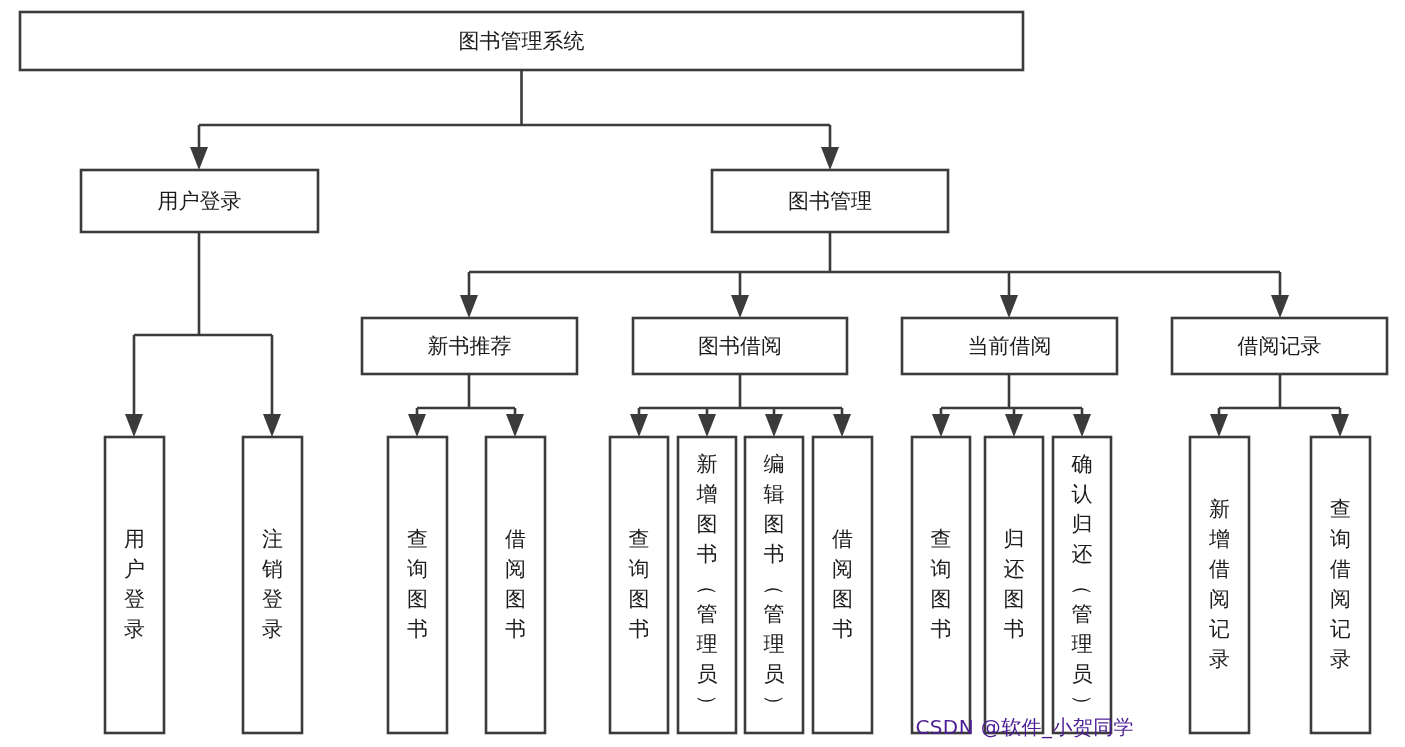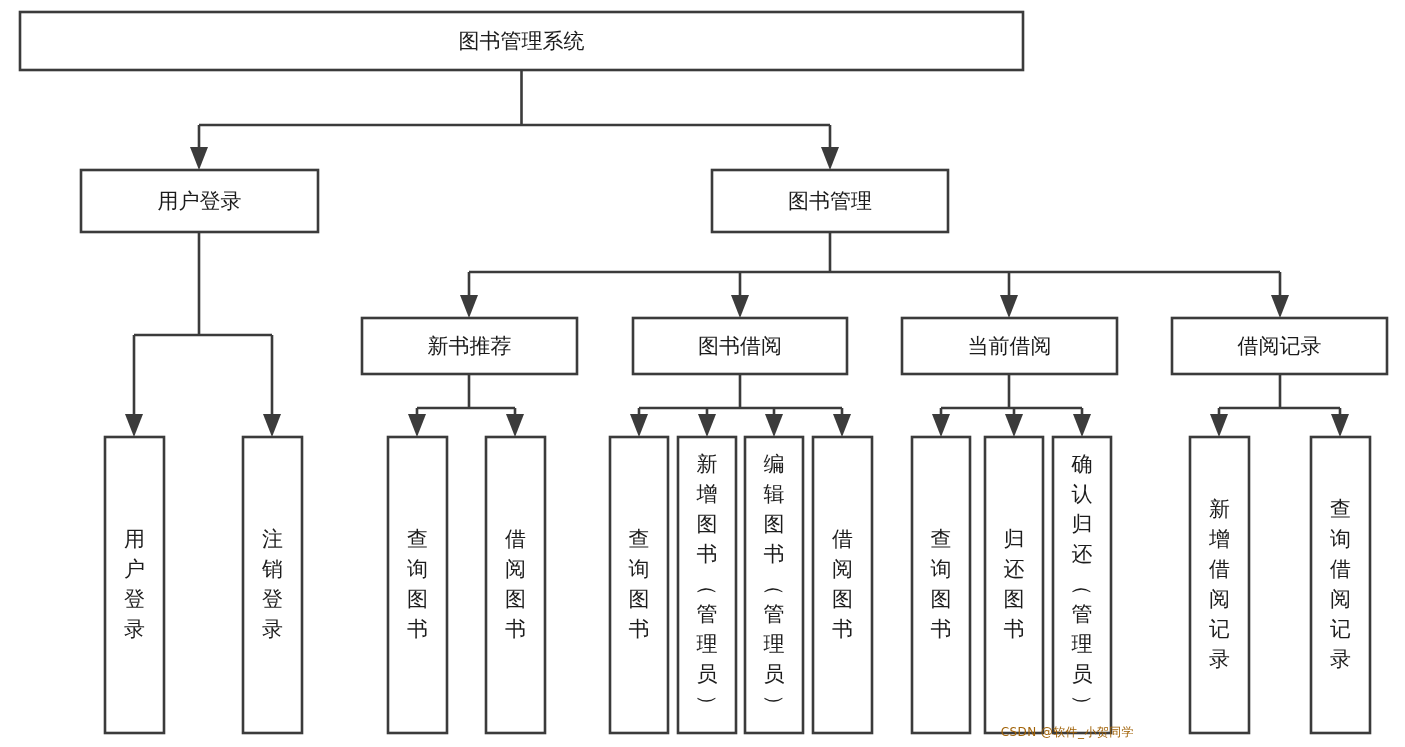--- a/index.html
+++ b/index.html
@@ -51,22 +51,22 @@
     font-family: "DejaVu Sans", "Liberation Sans", sans-serif;
     font-size: 21px;
     fill: #1c1c1c;
     text-anchor: middle;
   }
   .watermark {
     position: absolute;
     right: 12px;
     bottom: 6px;
     font-family: "DejaVu Sans", "Liberation Sans", sans-serif;
-    font-size: 12px;
-    color: #a16207;
+    font-size: 20px;
+    color: #4c1d95;
     white-space: nowrap;
     letter-spacing: 0.4px;
     margin-top: 8px;
   }
 </style>
 </head>
 <body>
 
 <div id="diagram-root">
 

